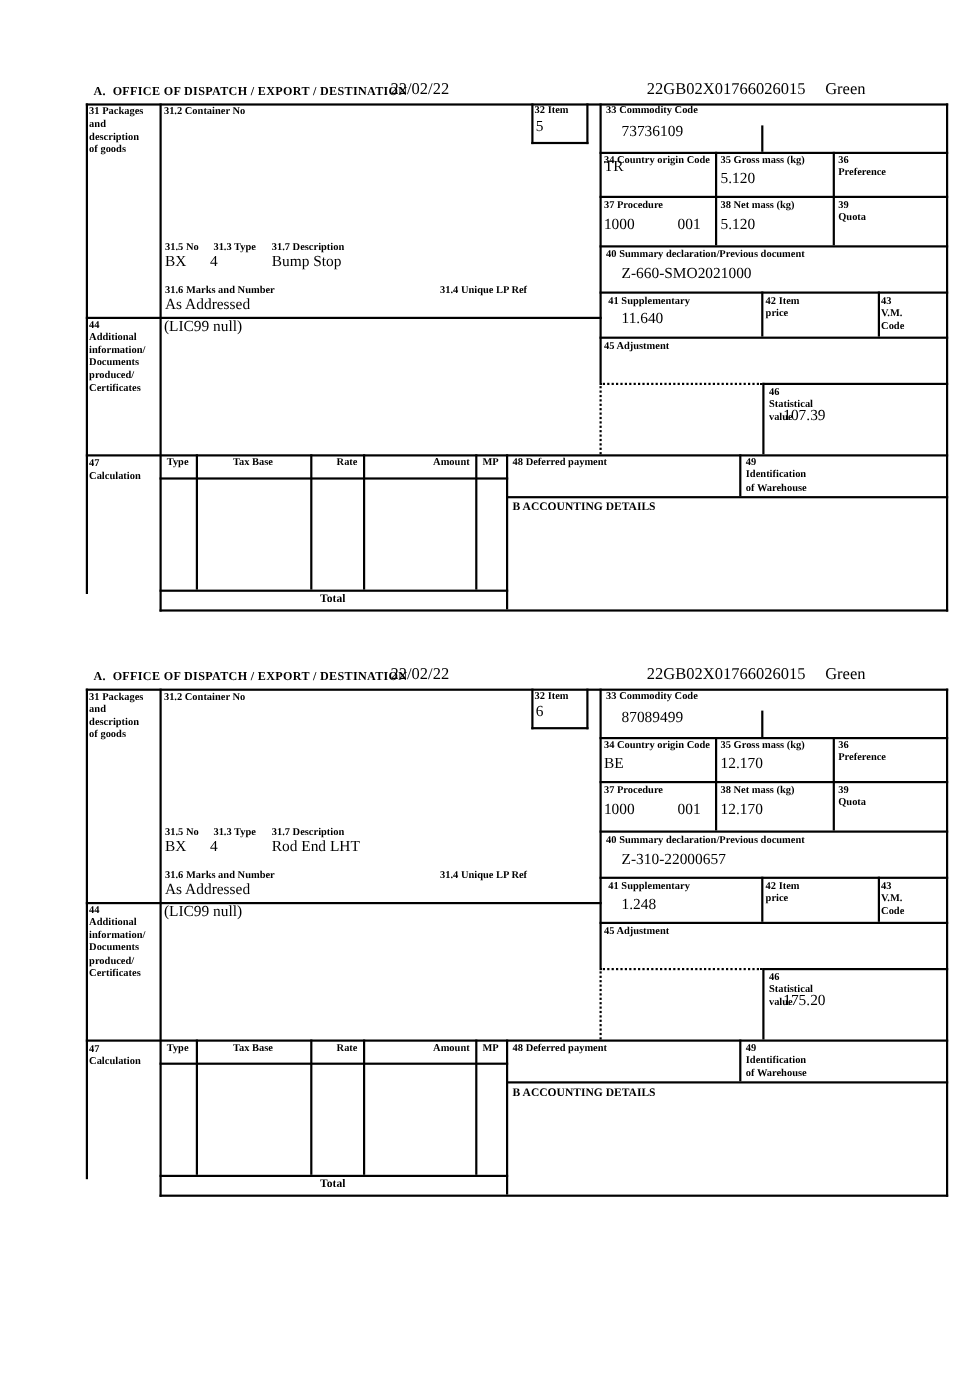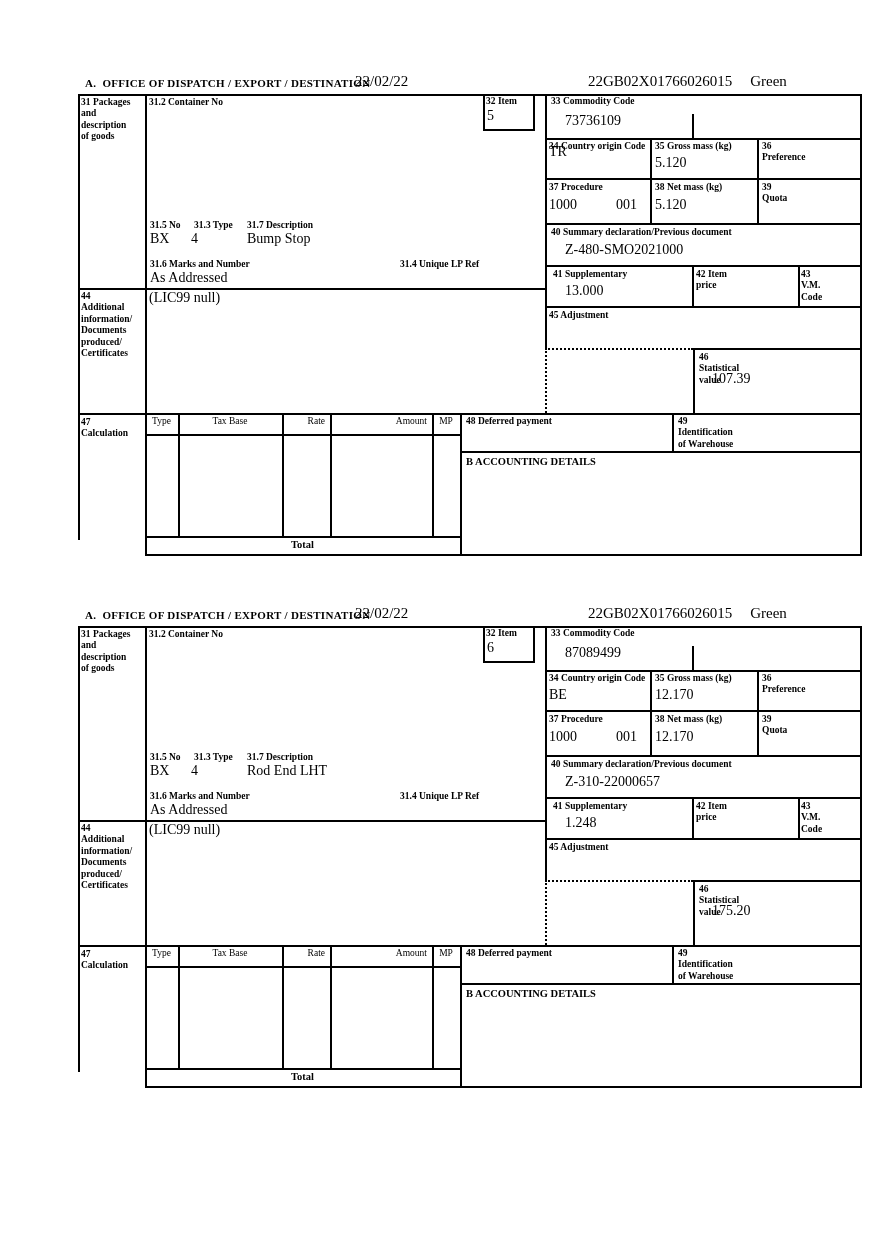--- a/index.html
+++ b/index.html
@@ -13,21 +13,21 @@
   .fdate{position:absolute;left:277px;top:1px;font-size:15px;}
   .fref{position:absolute;left:510px;top:1px;font-size:15px;}
   .fref .status{margin-left:18px;}
   .formarea{position:relative;width:664px;height:464px;}
   .hl{position:absolute;height:2px;background:#000;display:block;}
   .vl{position:absolute;width:2px;background:#000;display:block;}
   .hd{position:absolute;height:0;border-top:2px dotted #000;display:block;}
   .vd{position:absolute;width:0;border-left:2px dotted #000;display:block;}
   .lab{position:absolute;font-weight:bold;font-size:9.5px;line-height:1.2;white-space:pre-line;}
   .val{position:absolute;font-size:14px;line-height:1.1;white-space:pre;}
-  .th{position:absolute;font-weight:normal;font-size:9.5px;top:322px;}
+  .th{position:absolute;font-weight:bold;font-size:9.5px;top:322px;}
   .tc{text-align:center;} .tr{text-align:right;padding-right:3px;box-sizing:border-box;}
   .acct{position:absolute;font-weight:bold;font-size:10.5px;}
   .total{position:absolute;font-weight:bold;font-size:10.5px;text-align:center;}
 </style>
 </head>
 <body>
 
 <div class="page">
   <div id="forms-root">
 <section class="form-block">
@@ -99,23 +99,23 @@
     <span class="lab" style="left:116px;top:126px">31.3 Type</span>
     <span class="lab" style="left:169px;top:126px">31.7 Description</span>
     <span class="val" style="left:72px;top:137px">BX</span>
     <span class="val" style="left:113px;top:137px">4</span>
     <span class="val" style="left:169px;top:137px">Bump Stop</span>
     <span class="lab" style="left:72px;top:165px">31.6 Marks and Number</span>
     <span class="val" style="left:72px;top:176px">As Addressed</span>
     <span class="lab" style="left:322px;top:165px">31.4 Unique LP Ref</span>
 
     <span class="lab" style="left:473px;top:133px">40 Summary declaration/Previous document</span>
-    <span class="val" style="left:487px;top:148px">Z-480-SMO2021000</span>
+    <span class="val" style="left:487px;top:148px">Z-660-SMO2021000</span>
     <span class="lab" style="left:475px;top:175px">41 Supplementary</span>
-    <span class="val" style="left:487px;top:189px">13.000</span>
+    <span class="val" style="left:487px;top:189px">11.640</span>
     <span class="lab" style="left:618px;top:175px">42 Item price</span>
     <span class="lab" style="left:723px;top:175px">43 V.M. Code</span>
     <span class="lab" style="left:471px;top:216px">45 Adjustment</span>
     <span class="lab" style="left:621px;top:258px">46 Statistical value</span>
     <span class="val" style="left:634px;top:277px">107.39</span>
 
     <span class="lab" style="left:3px;top:197px;width:62px">44
 Additional
 information/
 Documents

